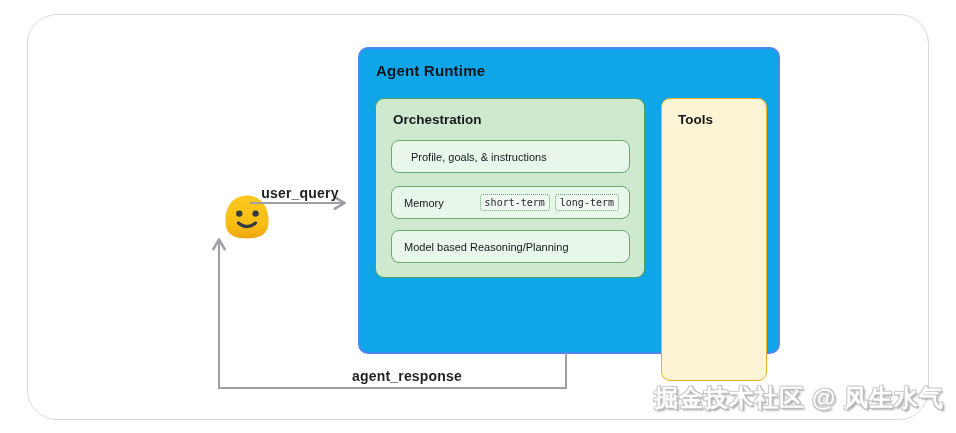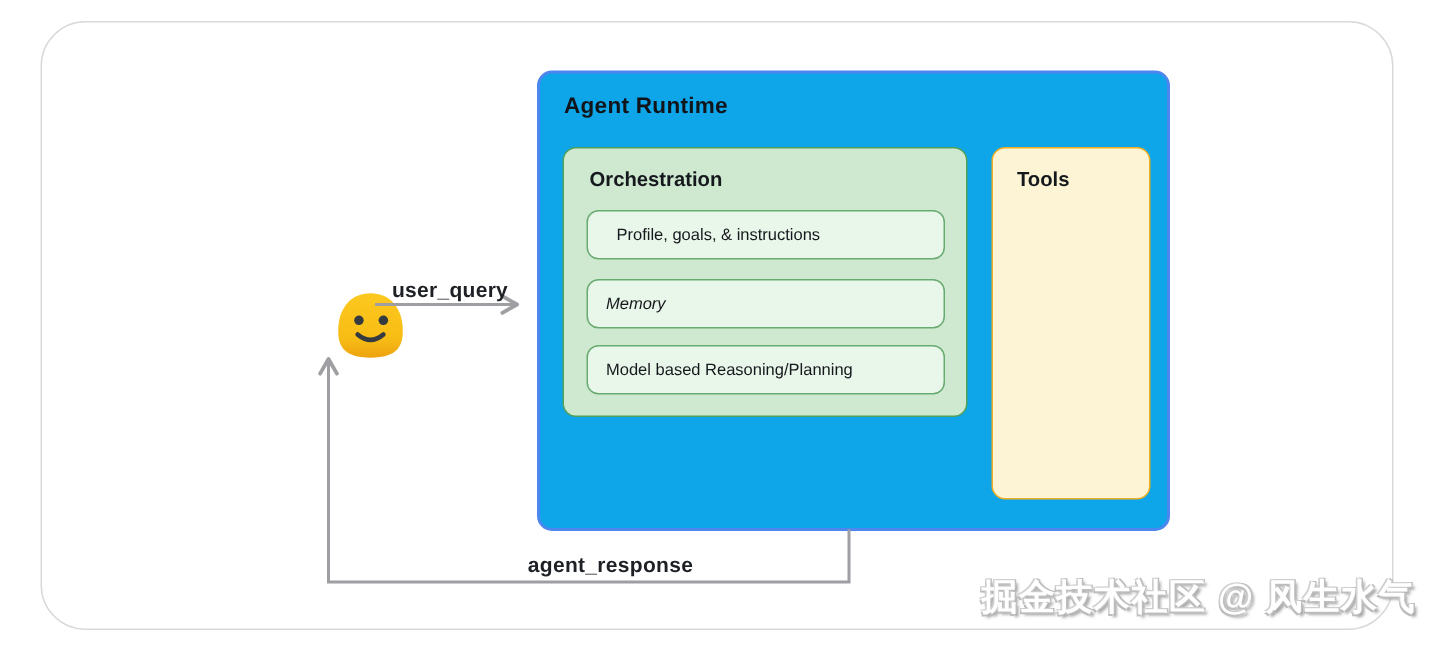--- a/index.html
+++ b/index.html
@@ -58,21 +58,21 @@
     border: 1.3px solid #68ab70;
     border-radius: 8px;
     display: flex;
     align-items: center;
     padding: 0 10px 0 12px;
     font-size: 11px;
     font-weight: 500;
     color: #15181c;
   }
   .orch-item.profile   { top: 41px; padding-left: 19px; }
-  .orch-item.memory    { top: 87px; font-style: italic; }
+  .orch-item.memory    { top: 87px; }
   .orch-item.reasoning { top: 131px; }
   .memory-tags { margin-left: auto; display: flex; gap: 5px; }
   .memory-tag {
     font-family: "DejaVu Sans Mono", monospace;
     font-size: 10px;
     color: #23272c;
     border: 1.3px dotted #5ea667;
     border-radius: 3px;
     padding: 2px 4px;
     background: rgba(255,255,255,0.35);
@@ -89,21 +89,21 @@
     display: flex;
     align-items: center;
     padding-left: 17px;
     font-size: 13.5px; font-weight: 700;
     color: #15181c;
   }
   
   .tools {
     position: absolute;
     left: 301px; top: 49px;
-    width: 106px; height: 235px;
+    width: 106px; height: 283px;
     background: #fdf4d6;
     border: 1.7px solid #efae21;
     border-radius: 9px;
   }
   .tools-title {
     position: absolute;
     left: 16px; top: 13px;
     font-size: 13.5px; font-weight: 700;
     color: #15181c;
   }
@@ -172,20 +172,24 @@
 
     <div class="orchestration">
       <div class="orchestration-title">Orchestration</div>
 
       <div class="orch-item profile">
         <span>Profile, goals, &amp; instructions</span>
       </div>
 
       <div class="orch-item memory">
         <span>Memory</span>
+        <span class="memory-tags">
+          <span class="memory-tag">short-term</span>
+          <span class="memory-tag">long-term</span>
+        </span>
       </div>
 
       <div class="orch-item reasoning">
         <span>Model based Reasoning/Planning</span>
       </div>
     </div>
 
 
     <div class="tools">
       <div class="tools-title">Tools</div>

